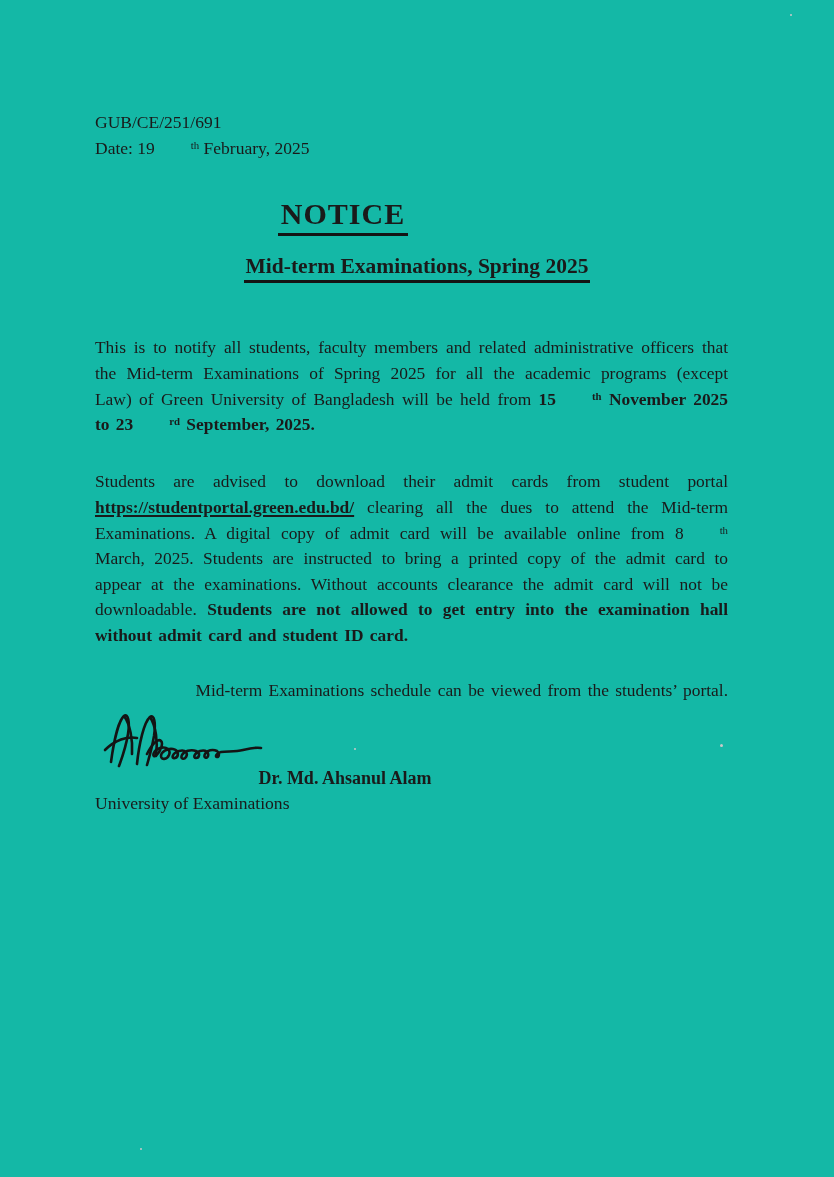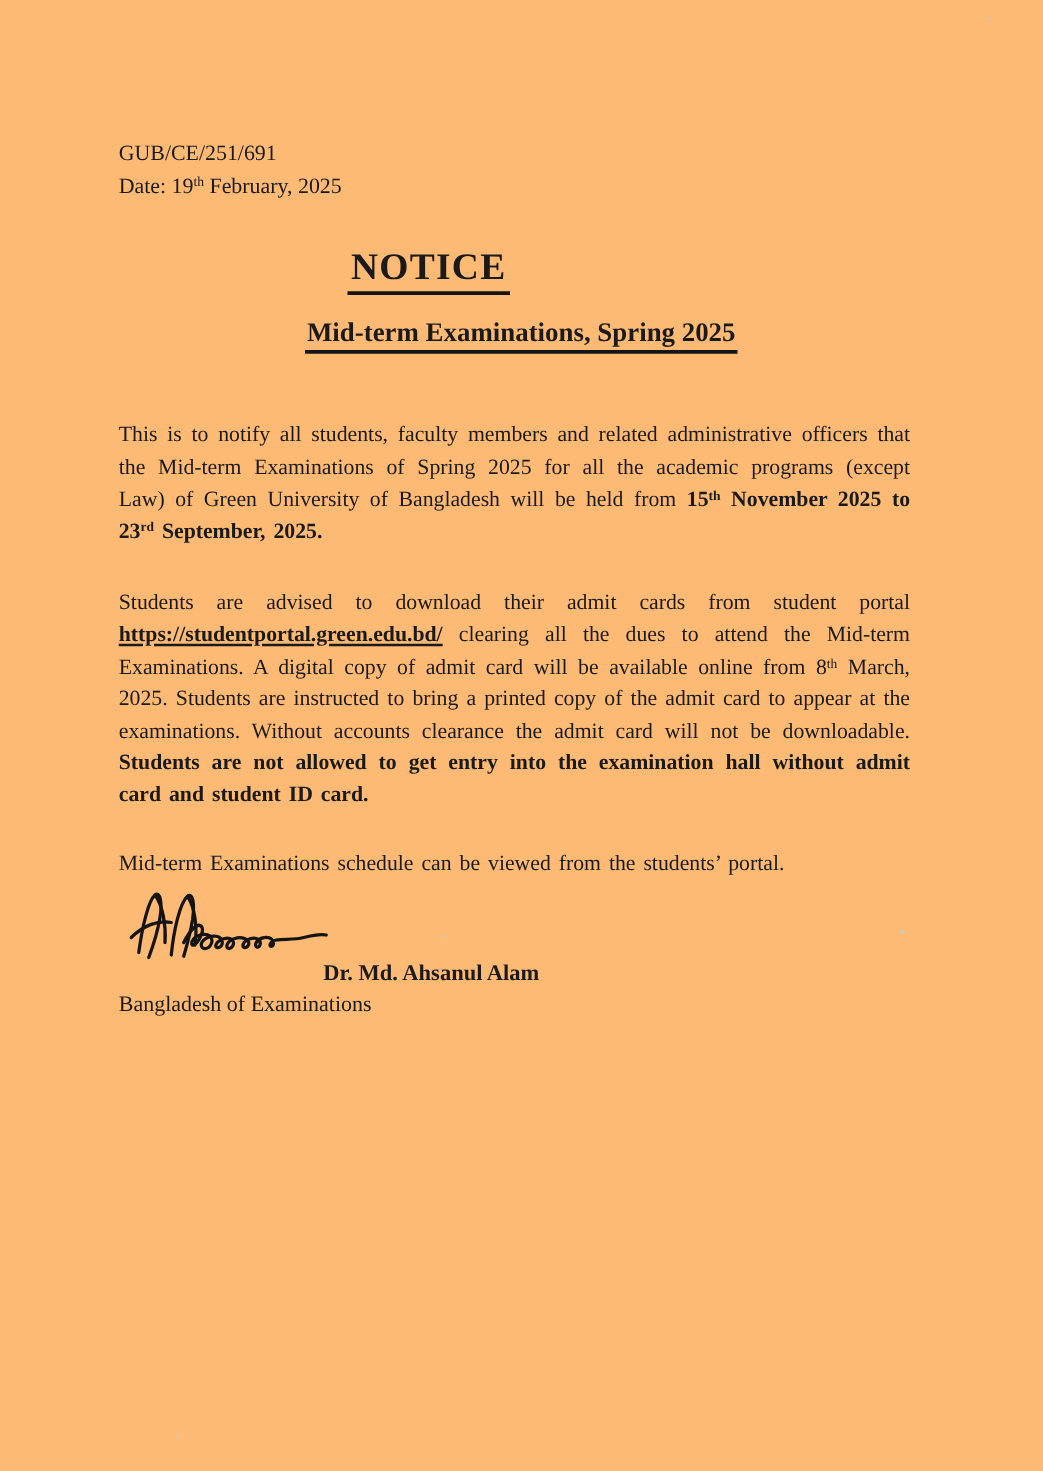--- a/index.html
+++ b/index.html
@@ -1,34 +1,35 @@
 <!DOCTYPE html>
 <html><head>
 <meta charset="utf-8">
 <style>
   html,body{margin:0;padding:0;background:#e8e8e8;}
   .page{
     position:relative;
     width:834px;height:1177px;
     margin:0 auto;
-    background:#fdba74;
+    background:#14b8a6;
     font-family:"Liberation Serif","DejaVu Serif",serif;
     color:#1a1a1a;
     overflow:hidden;
   }
   .abs{position:absolute;}
   .ref-block{
     left:95px;top:110px;width:640px;
     font-size:17.5px;line-height:25.5px;
   }
   sup{
     font-size:62%;
     position:relative;top:-0.45em;
     vertical-align:baseline;
     line-height:0;
+    margin-left:36px;
   }
   .title-wrap{
     left:0;top:197px;width:686px;
     text-align:center;
   }
   .title-text{
     display:inline-block;
     font-size:30px;font-weight:bold;
     letter-spacing:1px;
     border-bottom:3px solid #141414;
@@ -45,21 +46,21 @@
     padding:0 2px 1px 2px;
   }
   .body-para{
     left:95px;width:633px;
     font-size:17.4px;line-height:25.6px;
     text-align:justify;
     word-spacing:2px;
   }
   .para1{top:318px;}
   .para2{top:452px;}
-  .para3{top:661px;text-align:left;}
+  .para3{top:661px;text-align:right;}
   .link-text{
     font-weight:bold;
     text-decoration:underline;
     text-decoration-thickness:2px;
     text-underline-offset:2px;
   }
   .sig-svg{
     left:103px;top:710px;
   }
   .sig-block{
@@ -103,21 +104,21 @@
       <path d="M21,6 C27,14 30,30 29,44"></path>
       <path d="M2,40 C12,30 24,26 34,28"></path>
       <path d="M34,54 C36,34 41,12 47,7 C51,4 53,12 51,26 C49,38 46,48 44,55"></path>
       <path d="M47,7 C53,16 55,32 53,46"></path>
       <path d="M44,44 C49,34 55,28 58,31 C61,34 56,44 52,46 C49,47 50,40 57,38 C64,36 68,40 66,45 C64,50 58,50 58,46 C58,42 64,38 70,39 C76,40 76,47 72,48 C68,49 69,43 76,41 C83,39 85,44 83,47 C81,50 77,49 79,45 C81,41 88,39 93,41 C98,43 96,48 93,48 C90,48 91,43 97,41 C103,39 106,43 105,46 C104,49 100,48 102,44 C104,40 110,39 114,41 C117,43 116,47 114,47 C112,47 113,43 118,42 C124,41 132,42 140,40 C148,38 153,37 158,38"></path>
     </g>
   </svg>
 
   <div class="abs sig-block">
     <div class="sig-name">Dr. Md. Ahsanul Alam</div>
-    <div>Bangladesh of Examinations</div>
+    <div>University of Examinations</div>
   </div>
 
   <div class="speck" style="left:720px;top:744px;width:3px;height:3px;"></div>
   <div class="speck" style="left:790px;top:14px;width:2px;height:2px;"></div>
   <div class="speck" style="left:354px;top:748px;width:2px;height:2px;"></div>
   <div class="speck" style="left:140px;top:1148px;width:2px;height:2px;"></div>
 
 </div>
 
 </body></html>

